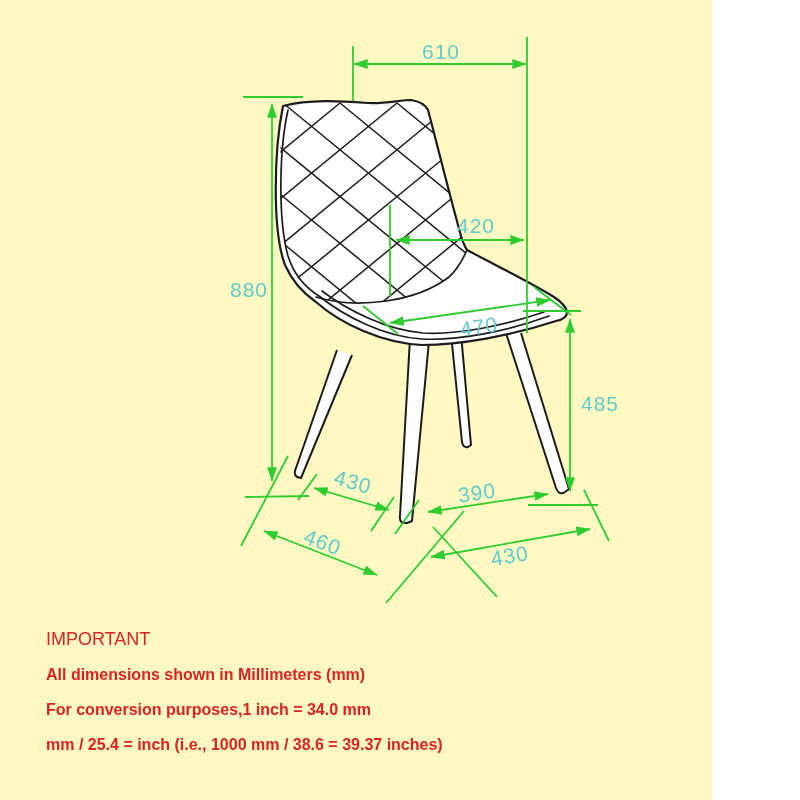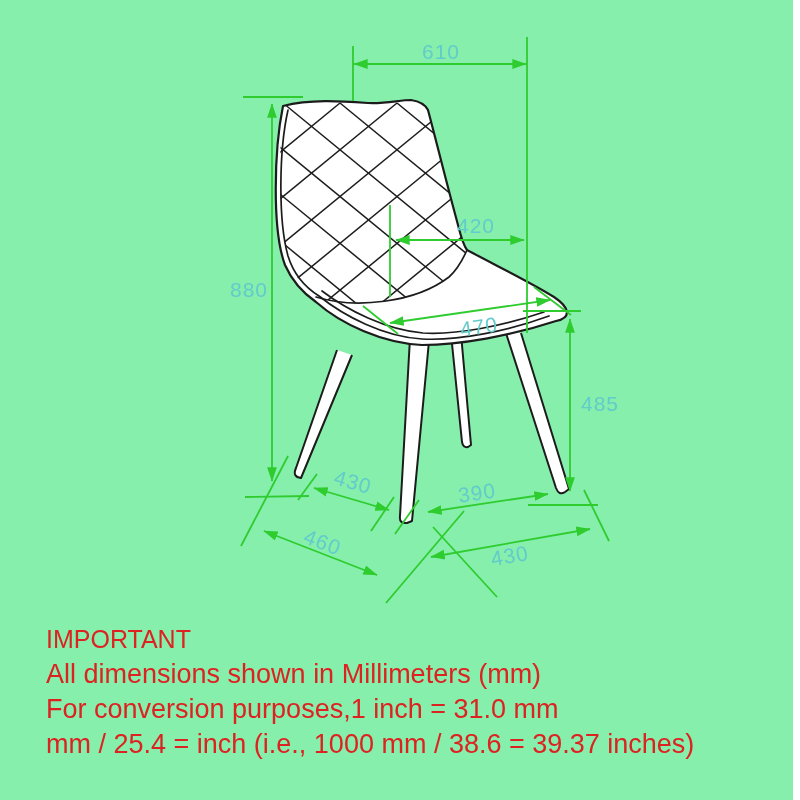--- a/index.html
+++ b/index.html
@@ -1,28 +1,28 @@
 <!DOCTYPE html>
 <html style="--dimline: #2fcc2f; --dimtxt: #63cbcb; --notetxt: #dd2222; --draw: #1c1c1c;"><head>
 <meta charset="utf-8">
 <style>
   html,body{margin:0;padding:0;background:#ffffff;}
-  #stage{position:relative;width:793px;height:800px;background:#86efac;overflow:hidden;
+  #stage{position:relative;width:712px;height:800px;background:#fef9c3;overflow:hidden;
          font-family:"Liberation Sans", sans-serif;}
   svg{position:absolute;left:0;top:0;}
   .chair-fill{fill:#ffffff;stroke:var(--draw,#1c1c1c);stroke-width:2.2;stroke-linejoin:round;}
   .shell-line{fill:none;stroke:var(--draw,#1c1c1c);stroke-width:1.7;stroke-linecap:round;}
   .quilt{stroke:var(--draw,#1c1c1c);stroke-width:1.5;}
   .leg{fill:#ffffff;stroke:var(--draw,#1c1c1c);stroke-width:2;stroke-linejoin:round;}
   .dim{stroke:var(--dimline,#2fcc2f);stroke-width:1.8;fill:none;}
   .dimtxt{fill:var(--dimtxt,#63cbcb);font-size:21px;letter-spacing:1px;font-family:"Liberation Sans",sans-serif;}
   .arrow{fill:var(--dimline,#2fcc2f);}
   #notes{position:absolute;left:46px;top:622px;color:var(--notetxt,#dd2222);}
-  #notes .heading{font-size:25px;font-weight:400;line-height:35px;}
-  #notes .line{font-size:27px;font-weight:400;line-height:35px;white-space:nowrap;}
+  #notes .heading{font-size:18px;font-weight:400;line-height:35px;}
+  #notes .line{font-size:16px;font-weight:700;line-height:35px;white-space:nowrap;}
 </style>
 </head>
 <body>
 
 <div id="stage">
 
   <svg width="800" height="800" viewBox="0 0 800 800">
     <defs>
       <marker id="ah" viewBox="0 0 10 10" refX="9.5" refY="5" markerWidth="8" markerHeight="8" orient="auto-start-reverse">
         <path d="M0,1.6 L10,5 L0,8.4 Z" class="arrow"></path>
@@ -134,16 +134,16 @@
       <g>
         <line class="dim" x1="431" y1="557" x2="590" y2="529" marker-start="url(#ah)" marker-end="url(#ah)"></line>
         <text class="dimtxt" x="511" y="563" text-anchor="middle" transform="rotate(-10 511 563)">430</text>
       </g>
     </g>
   </svg>
 
   <div id="notes">
     <div class="heading">IMPORTANT</div>
     <div class="line">All dimensions shown in Millimeters (mm)</div>
-    <div class="line">For conversion purposes,1 inch = 31.0 mm</div>
+    <div class="line">For conversion purposes,1 inch = 34.0 mm</div>
     <div class="line">mm / 25.4 = inch (i.e., 1000 mm / 38.6 = 39.37 inches)</div>
   </div>
 </div>
 
 </body></html>

